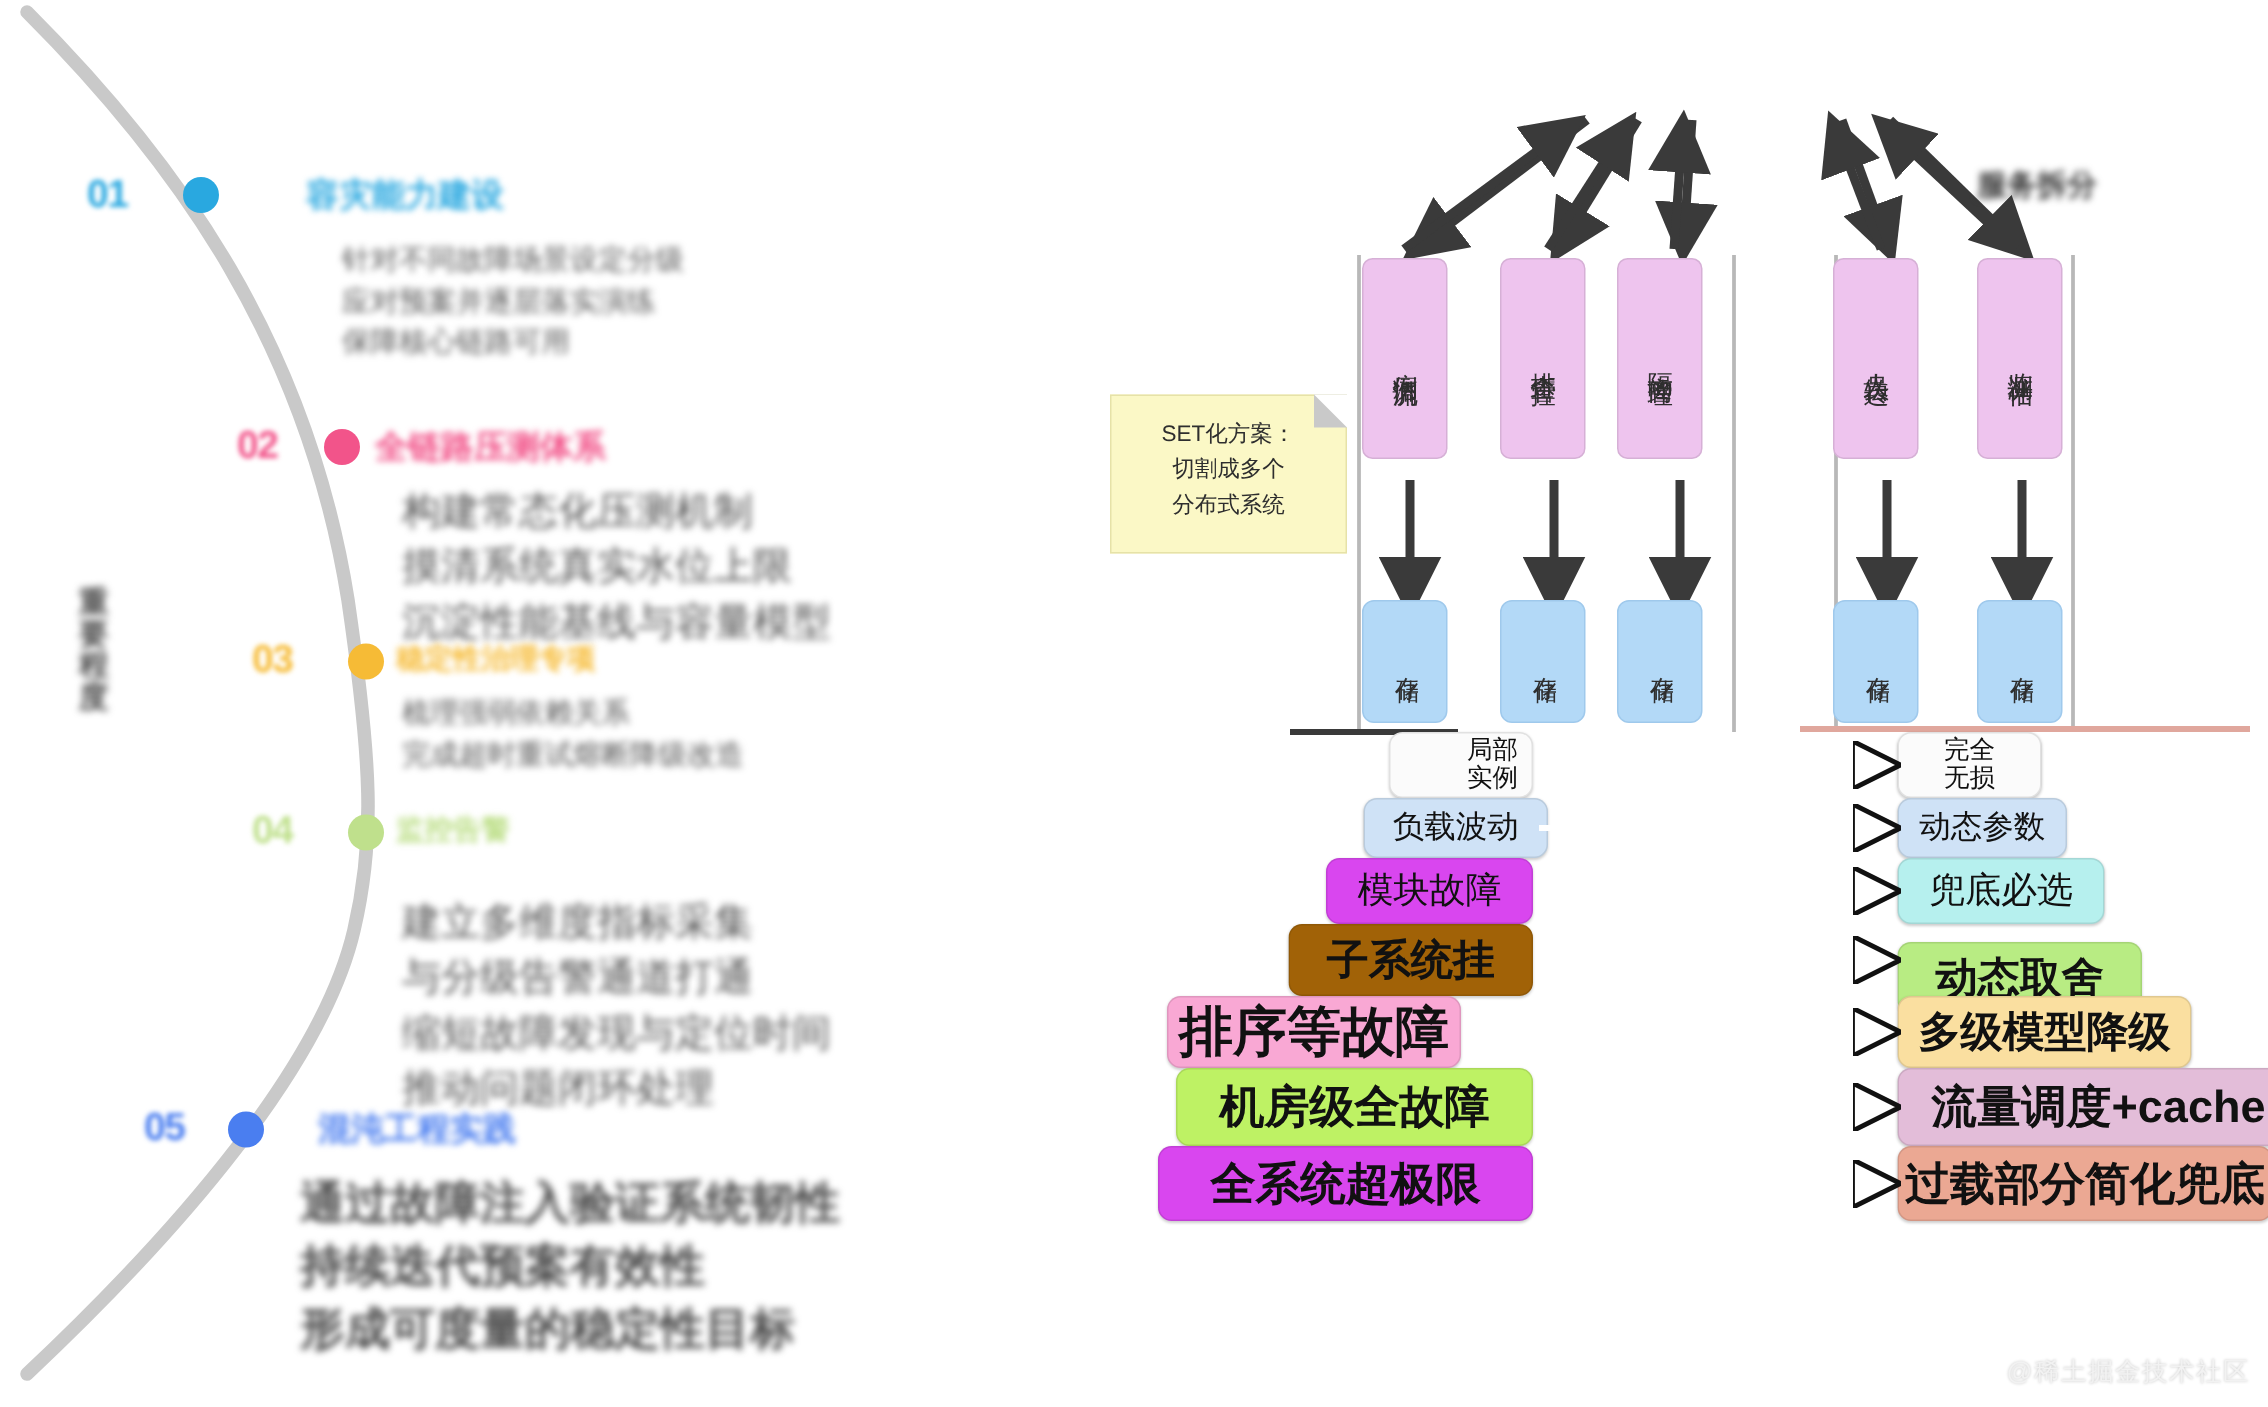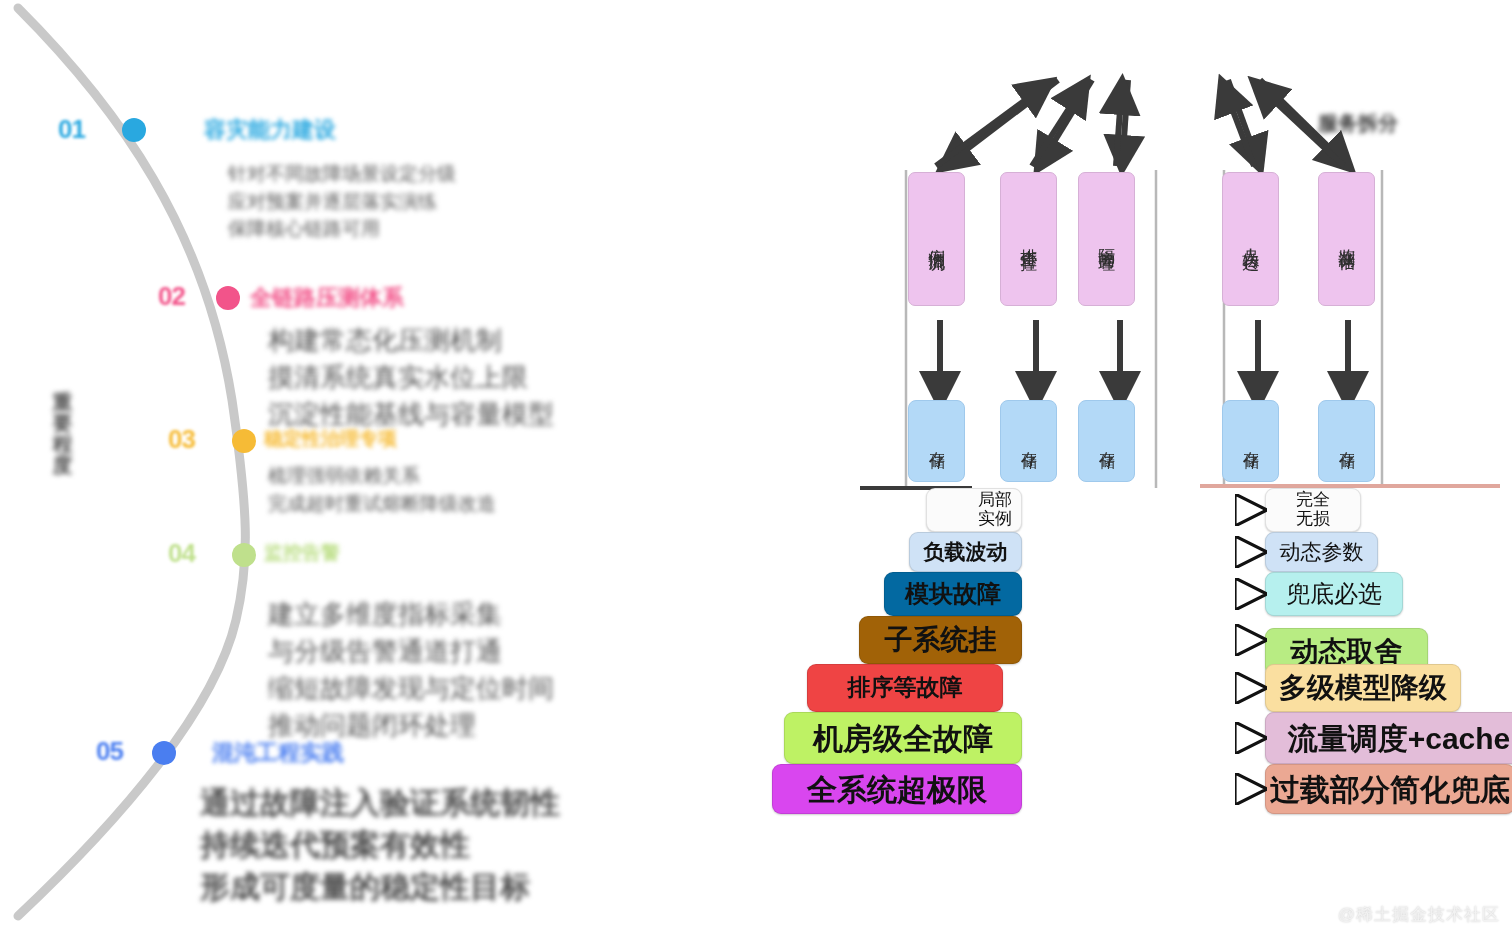--- a/index.html
+++ b/index.html
@@ -225,34 +225,37 @@
   <div class="svc" style="left:1078px; top:172px;">隔离管理</div>
   <div class="svc" style="left:1222px; top:172px;">人员转运</div>
   <div class="svc" style="left:1318px; top:172px;">监测评估</div>
 
   <div class="store" style="left:908px; top:400px;">存储</div>
   <div class="store" style="left:1000px; top:400px;">存储</div>
   <div class="store" style="left:1078px; top:400px;">存储</div>
   <div class="store" style="left:1222px; top:400px;">存储</div>
   <div class="store" style="left:1318px; top:400px;">存储</div>
 
+  <div class="sticky">SET化方案：
+切割成多个
+分布式系统</div>
   <div class="tag-blur">服务拆分</div>
 
   <div id="pyramid-root">
       <div class="pyr" style="left: 926px; top: 488px; width: 96px; height: 44px; background: rgb(251, 251, 251); font-size: 17px; font-weight: normal; padding-left: 42px;">局部
 实例</div>
       <div class="pyr" style="left: 1265px; top: 488px; width: 96px; height: 44px; background: rgb(251, 251, 251); font-size: 17px; font-weight: normal;">完全
 无损</div>
-      <div class="pyr" style="left: 909px; top: 532px; width: 113px; height: 40px; background: rgb(207, 226, 246); font-size: 21px; font-weight: bold;">负载波动</div>
+      <div class="pyr" style="left: 909px; top: 532px; width: 123px; height: 40px; background: rgb(207, 226, 246); font-size: 21px; font-weight: normal;">负载波动</div>
       <div class="pyr" style="left: 1265px; top: 532px; width: 113px; height: 40px; background: rgb(207, 226, 246); font-size: 21px; font-weight: normal;">动态参数</div>
-      <div class="pyr" style="left: 884px; top: 572px; width: 138px; height: 44px; background: #0369a1; font-size: 24px; font-weight: bold;">模块故障</div>
+      <div class="pyr" style="left: 884px; top: 572px; width: 138px; height: 44px; background: #d946ef; font-size: 24px; font-weight: normal;">模块故障</div>
       <div class="pyr" style="left: 1265px; top: 572px; width: 138px; height: 44px; background: rgb(182, 240, 238); font-size: 24px; font-weight: normal;">兜底必选</div>
       <div class="pyr" style="left: 859px; top: 616px; width: 163px; height: 48px; background: #a16207; font-size: 28px; font-weight: bold;">子系统挂</div>
       <div class="pyr" style="left: 1265px; top: 616px; width: 163px; height: 48px; background: rgb(184, 236, 131); font-size: 28px; font-weight: bold; margin-top: 12px;">动态取舍</div>
-      <div class="pyr" style="left: 807px; top: 664px; width: 196px; height: 48px; background: #ef4444; font-size: 23px; font-weight: bold;">排序等故障</div>
+      <div class="pyr" style="left: 778px; top: 664px; width: 196px; height: 48px; background: #f9a8d4; font-size: 36px; font-weight: bold;">排序等故障</div>
       <div class="pyr" style="left: 1265px; top: 664px; width: 196px; height: 48px; background: rgb(250, 223, 160); font-size: 28px; font-weight: bold;">多级模型降级</div>
       <div class="pyr" style="left: 784px; top: 712px; width: 238px; height: 52px; background: #bef264; font-size: 30px; font-weight: bold;">机房级全故障</div>
       <div class="pyr" style="left: 1265px; top: 712px; width: 268px; height: 52px; background: rgb(227, 189, 217); font-size: 30px; font-weight: bold;">流量调度+cache</div>
       <div class="pyr" style="left: 772px; top: 764px; width: 250px; height: 50px; background: #d946ef; font-size: 30px; font-weight: bold;">全系统超极限</div>
       <div class="pyr" style="left: 1265px; top: 764px; width: 250px; height: 50px; background: rgb(235, 168, 147); font-size: 30px; font-weight: bold;">过载部分简化兜底</div>
     </div>
   <svg id="pyr-svg" viewBox="0 0 752 420">
     <defs>
       <marker id="ah2" markerWidth="8" markerHeight="8" refX="6" refY="4" orient="auto">
         <path d="M0,0 L8,4 L0,8 z" fill="#ffffff" stroke="#111" stroke-width="0.8"></path>

